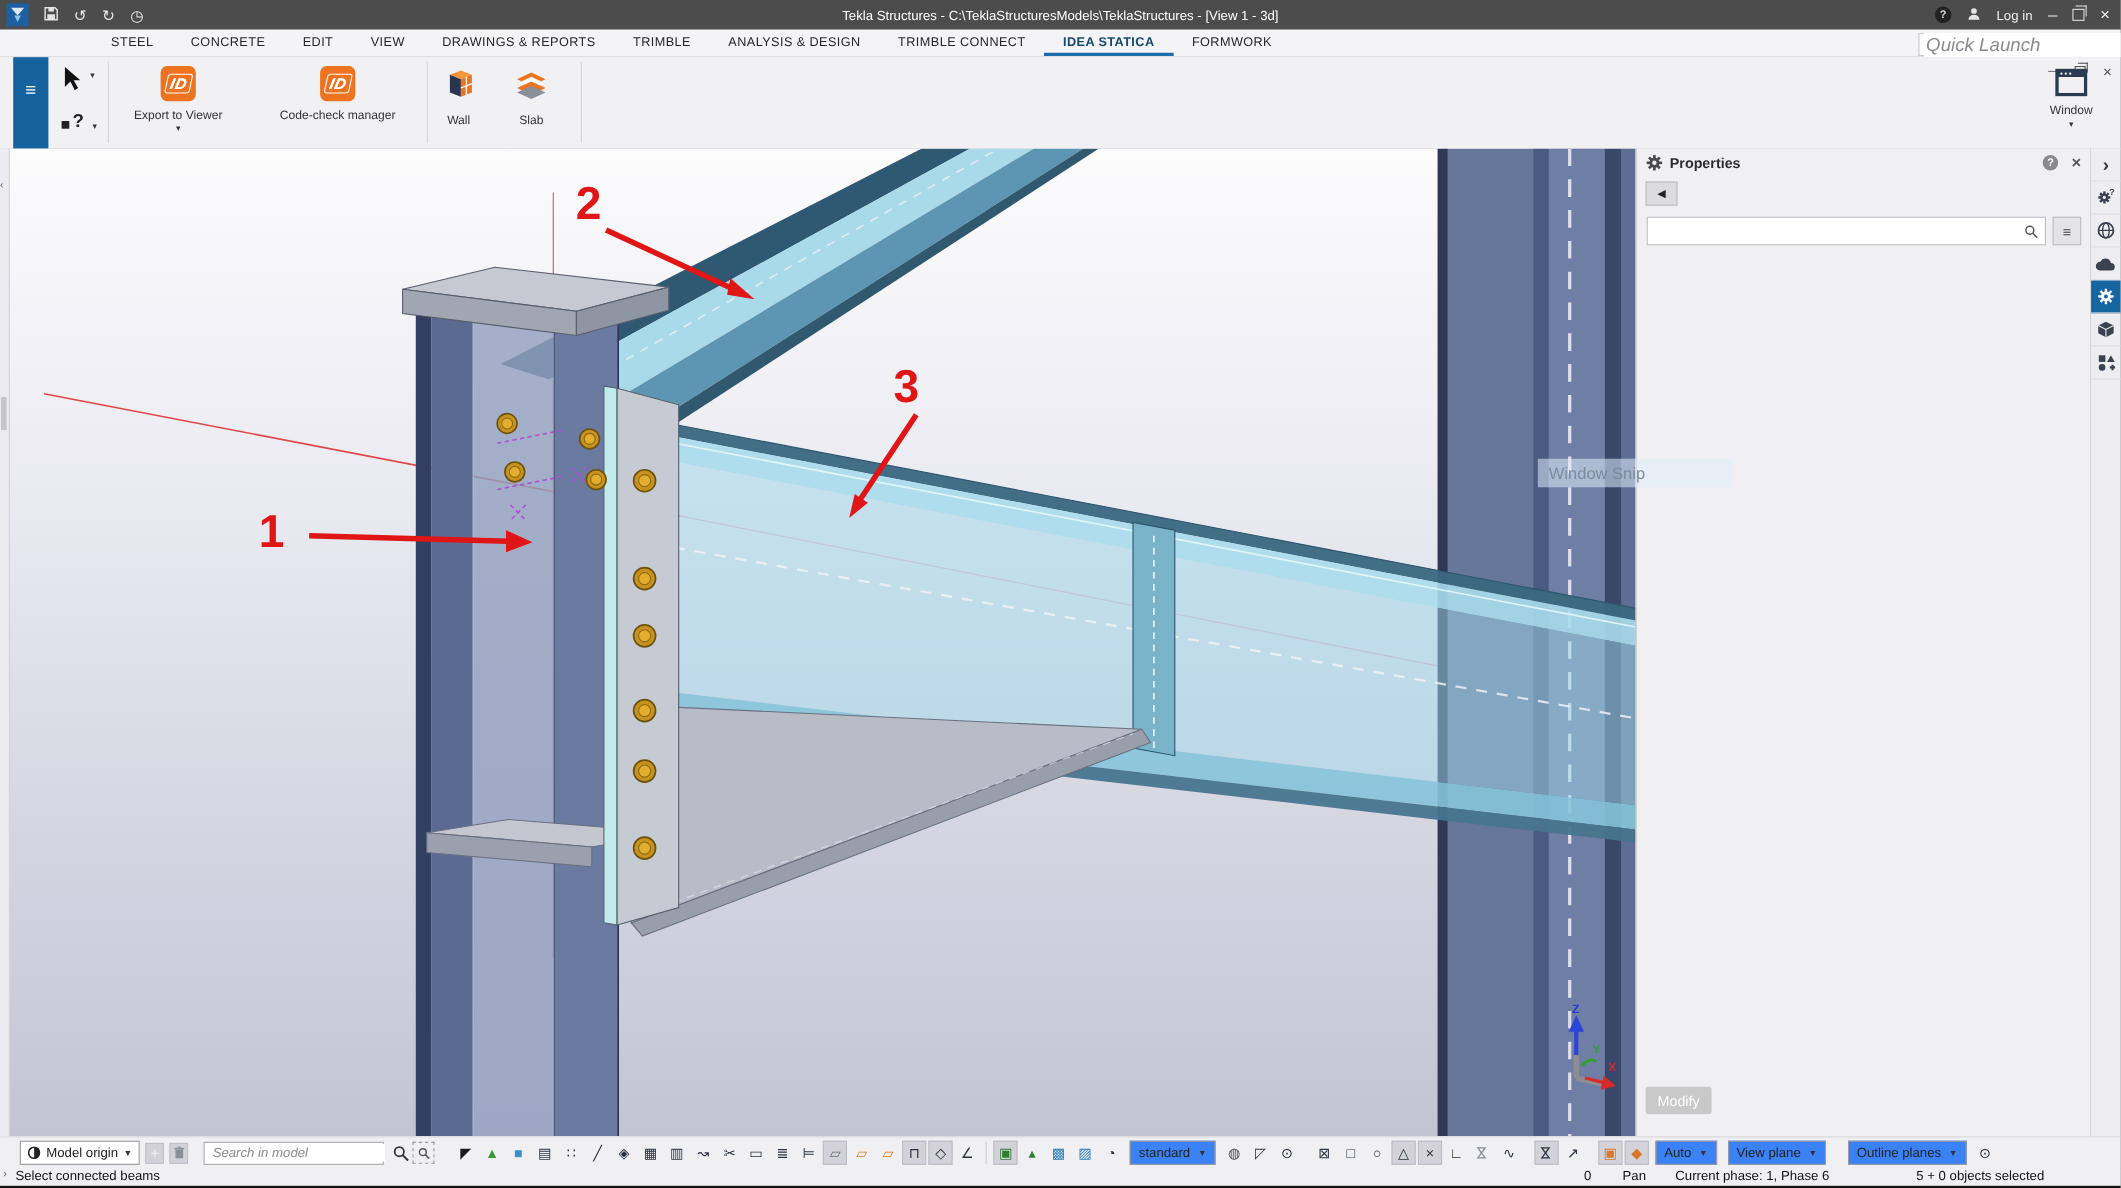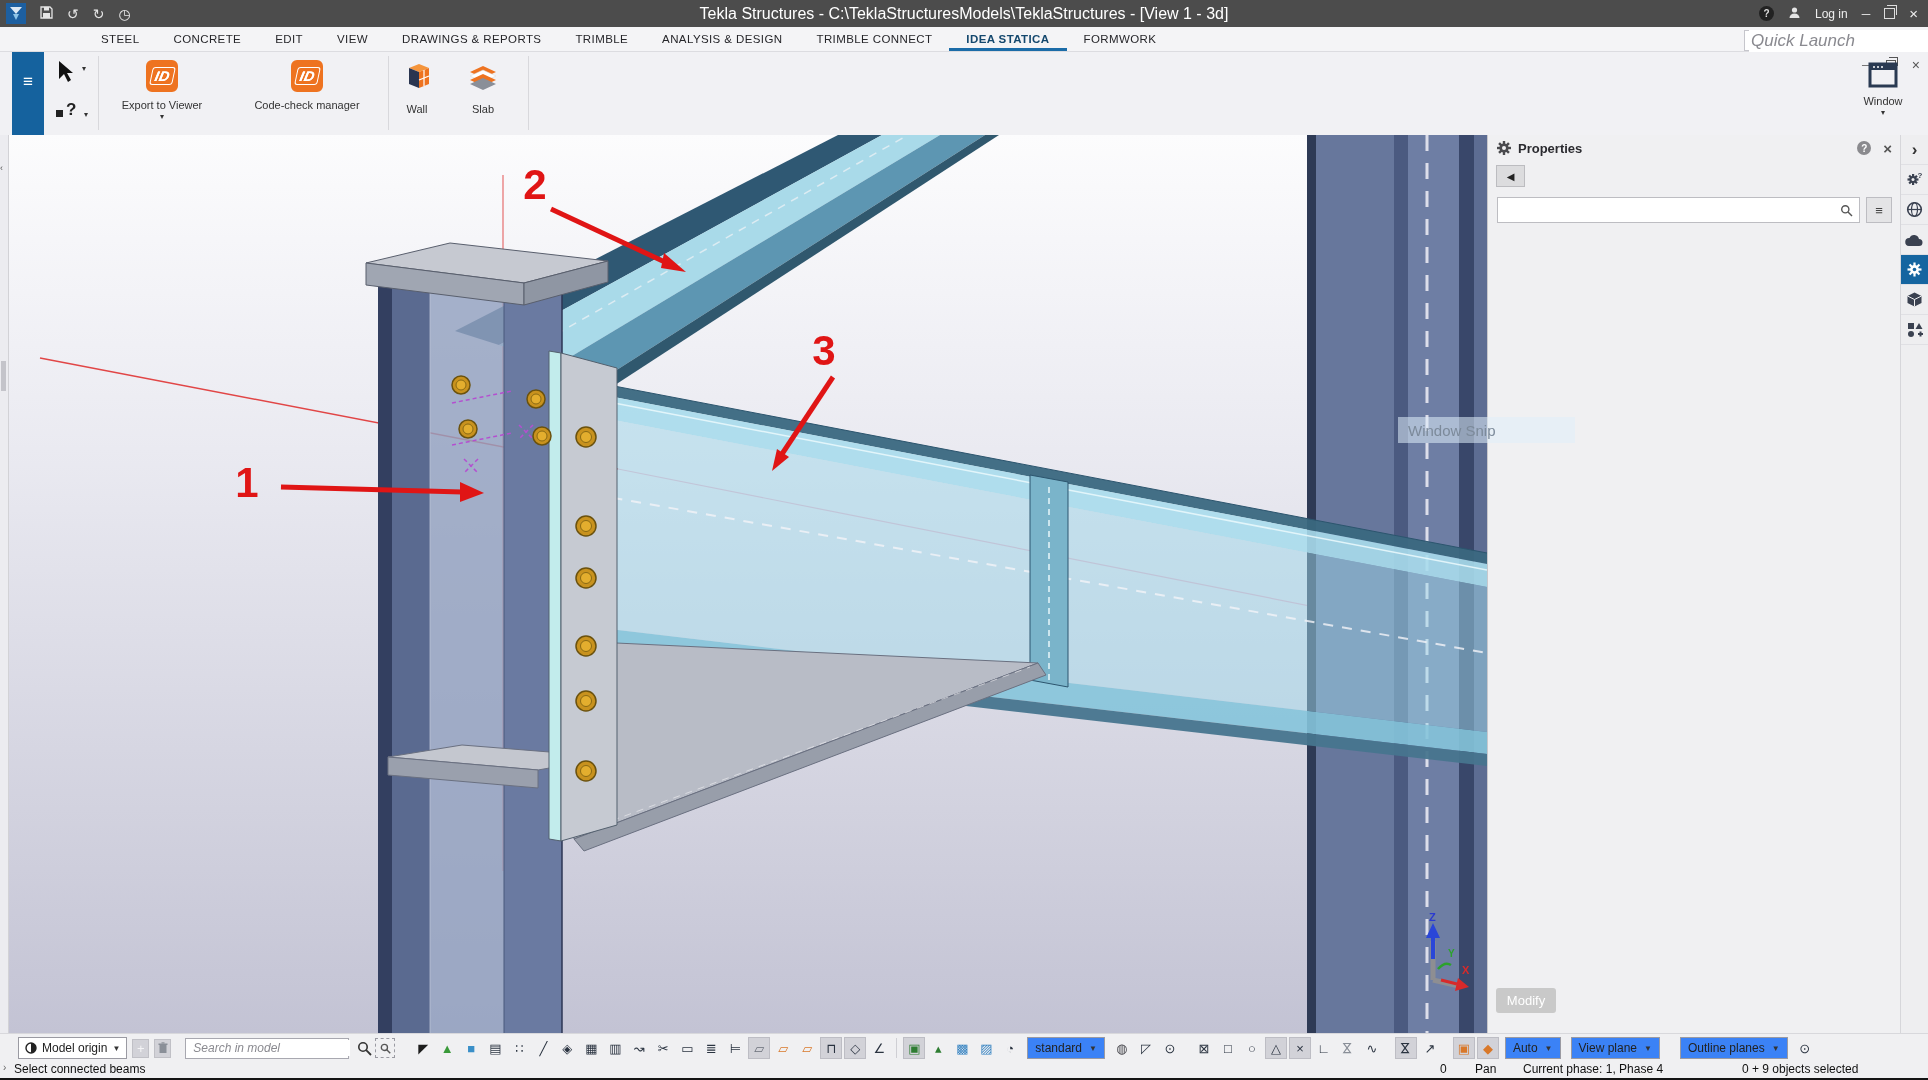--- a/index.html
+++ b/index.html
@@ -3,21 +3,21 @@
 <meta charset="utf-8">
 <style>
   html,body{margin:0;padding:0;background:#222;}
   .app{position:relative;width:1928px;height:1080px;background:#f0f0f2;overflow:hidden;
        font-family:"Liberation Sans",sans-serif;-webkit-font-smoothing:antialiased;}
   
   .titlebar{position:absolute;top:0;left:0;width:1928px;height:27px;background:#4c4c4c;color:#eee;
             display:flex;align-items:center;font-size:12px;}
   .t-logo{width:20px;height:21px;margin-left:6px;background:#1d5fa0;display:flex;align-items:center;justify-content:center;}
   .t-ic{margin-left:14px;color:#e4e4e4;font-size:14px;line-height:1;cursor:default;}
-  .t-title{position:absolute;left:0;right:0;text-align:center;color:#fff;font-size:16px;pointer-events:none;}
+  .t-title{position:absolute;left:0;right:0;text-align:center;color:#fff;font-size:12px;pointer-events:none;}
   .t-right{margin-left:auto;display:flex;align-items:center;gap:14px;padding-right:10px;z-index:2;}
   .t-help{width:15px;height:15px;border-radius:50%;background:#222;color:#ddd;font-size:10px;font-weight:bold;
           display:flex;align-items:center;justify-content:center;}
   .t-restore{width:9px;height:9px;border:1.2px solid #ddd;position:relative;}
   .t-restore:before{content:"";position:absolute;left:2px;top:-4px;width:9px;height:9px;border:1.2px solid #ddd;border-bottom:none;border-left:none;}
   .t-close{font-size:15px;}
   
   .tabsbar{position:absolute;top:27px;left:0;width:1928px;height:25px;background:#f4f4f6;border-bottom:1px solid #dcdce0;
            display:flex;align-items:stretch;padding-left:84px;box-sizing:border-box;}
   .tab{display:flex;align-items:center;padding:0 17px;font-size:11.5px;letter-spacing:.4px;color:#26262a;cursor:default;}
@@ -588,18 +588,18 @@
         </span>
         <span class="tic" style="color: rgb(42, 51, 64);">⊙</span>
       </div>
   </div>
 
   <div class="statusbar">
     <span class="st" style="left:3px;color:#666;font-size:10px">›</span>
     <span class="st" style="left:14px">Select connected beams</span>
     <span class="st" style="left:1440px">0</span>
     <span class="st" style="left:1475px">Pan</span>
-    <span class="st" style="left:1523px">Current phase: 1, Phase 4</span>
-    <span class="st" style="left:1742px">0 + 9 objects selected</span>
+    <span class="st" style="left:1523px">Current phase: 1, Phase 6</span>
+    <span class="st" style="left:1742px">5 + 0 objects selected</span>
   </div>
   <div class="blackstrip"></div>
 
 </div>
 
 </body></html>

